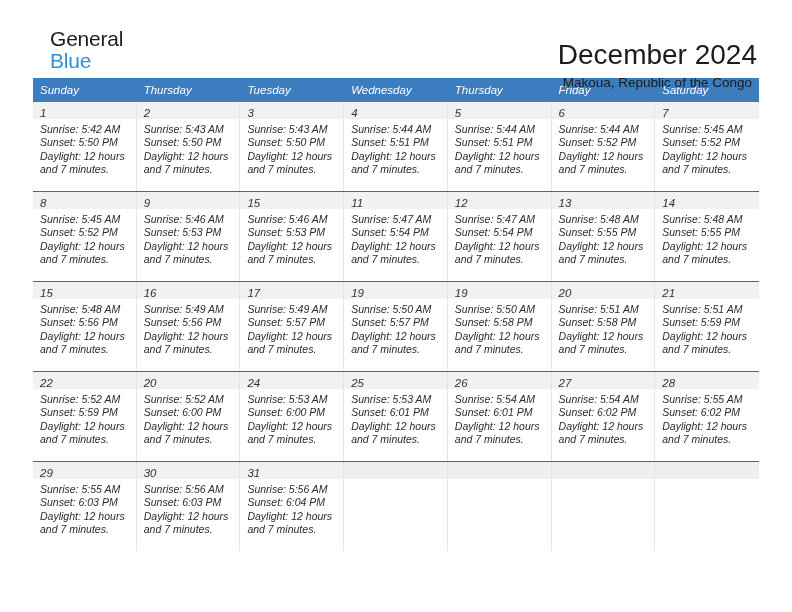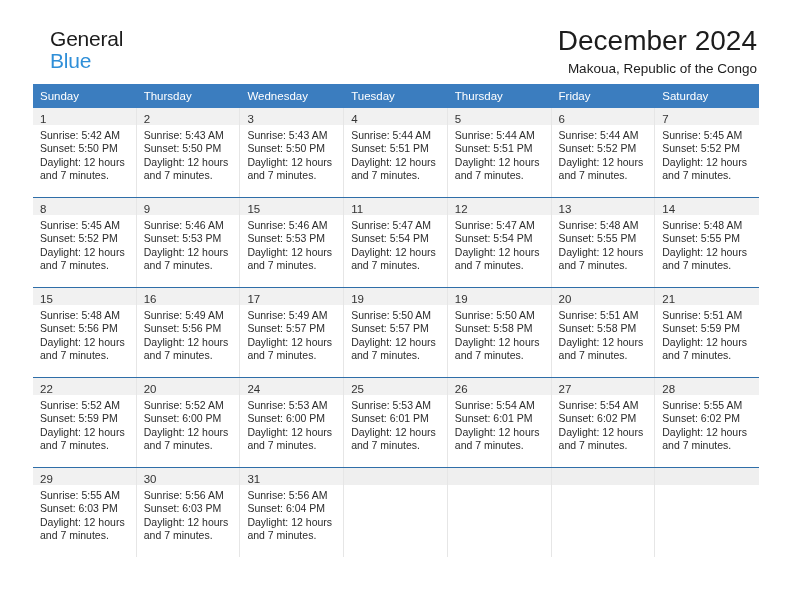--- a/index.html
+++ b/index.html
@@ -47,42 +47,43 @@
   .logo-row2 {
     font-size: 21px;
     font-weight: 400;
     color: #2f8fd8;
     letter-spacing: -0.2px;
     margin-top: 1px;
   }
   .title-block {
     position: absolute;
     right: 35px;
-    top: 26px;
-    text-align: right;
+    top: 40px;
+    text-align: center;
   }
   .cal-title {
     font-size: 28px;
     font-weight: 400;
     color: #1c1c1c;
     line-height: 1.05;
     white-space: nowrap;
   }
   .cal-subtitle {
     font-size: 13.5px;
     font-weight: 400;
     color: #1c1c1c;
     margin-top: 6px;
     white-space: nowrap;
   }
 
   
   .calendar {
-    margin: 6px 33px;
+    margin: 0 33px;
     width: 726px;
+    font-style: italic;
   }
   .dow-row {
     display: grid;
     grid-template-columns: repeat(7, 1fr);
     background: #3b7dbf;
   }
   .dow {
     color: #ffffff;
     font-size: 11.5px;
     padding: 5px 0 5px 7px;
@@ -147,22 +148,22 @@
     <div class="title-block">
       <div class="cal-title">December 2024</div>
       <div class="cal-subtitle">Makoua, Republic of the Congo</div>
     </div>
   </div>
 
   <div class="calendar">
     <div class="dow-row">
       <div class="dow">Sunday</div>
       <div class="dow">Thursday</div>
+      <div class="dow">Tuesday</div>
       <div class="dow">Wednesday</div>
-      <div class="dow">Tuesday</div>
       <div class="dow">Thursday</div>
       <div class="dow">Friday</div>
       <div class="dow">Saturday</div>
     </div>
 
     <div id="weeks-container">
         <div class="week">
           <div class="day-cell">
             <div class="daynum-bar"><span class="daynum">1</span></div>
             <div class="details">

